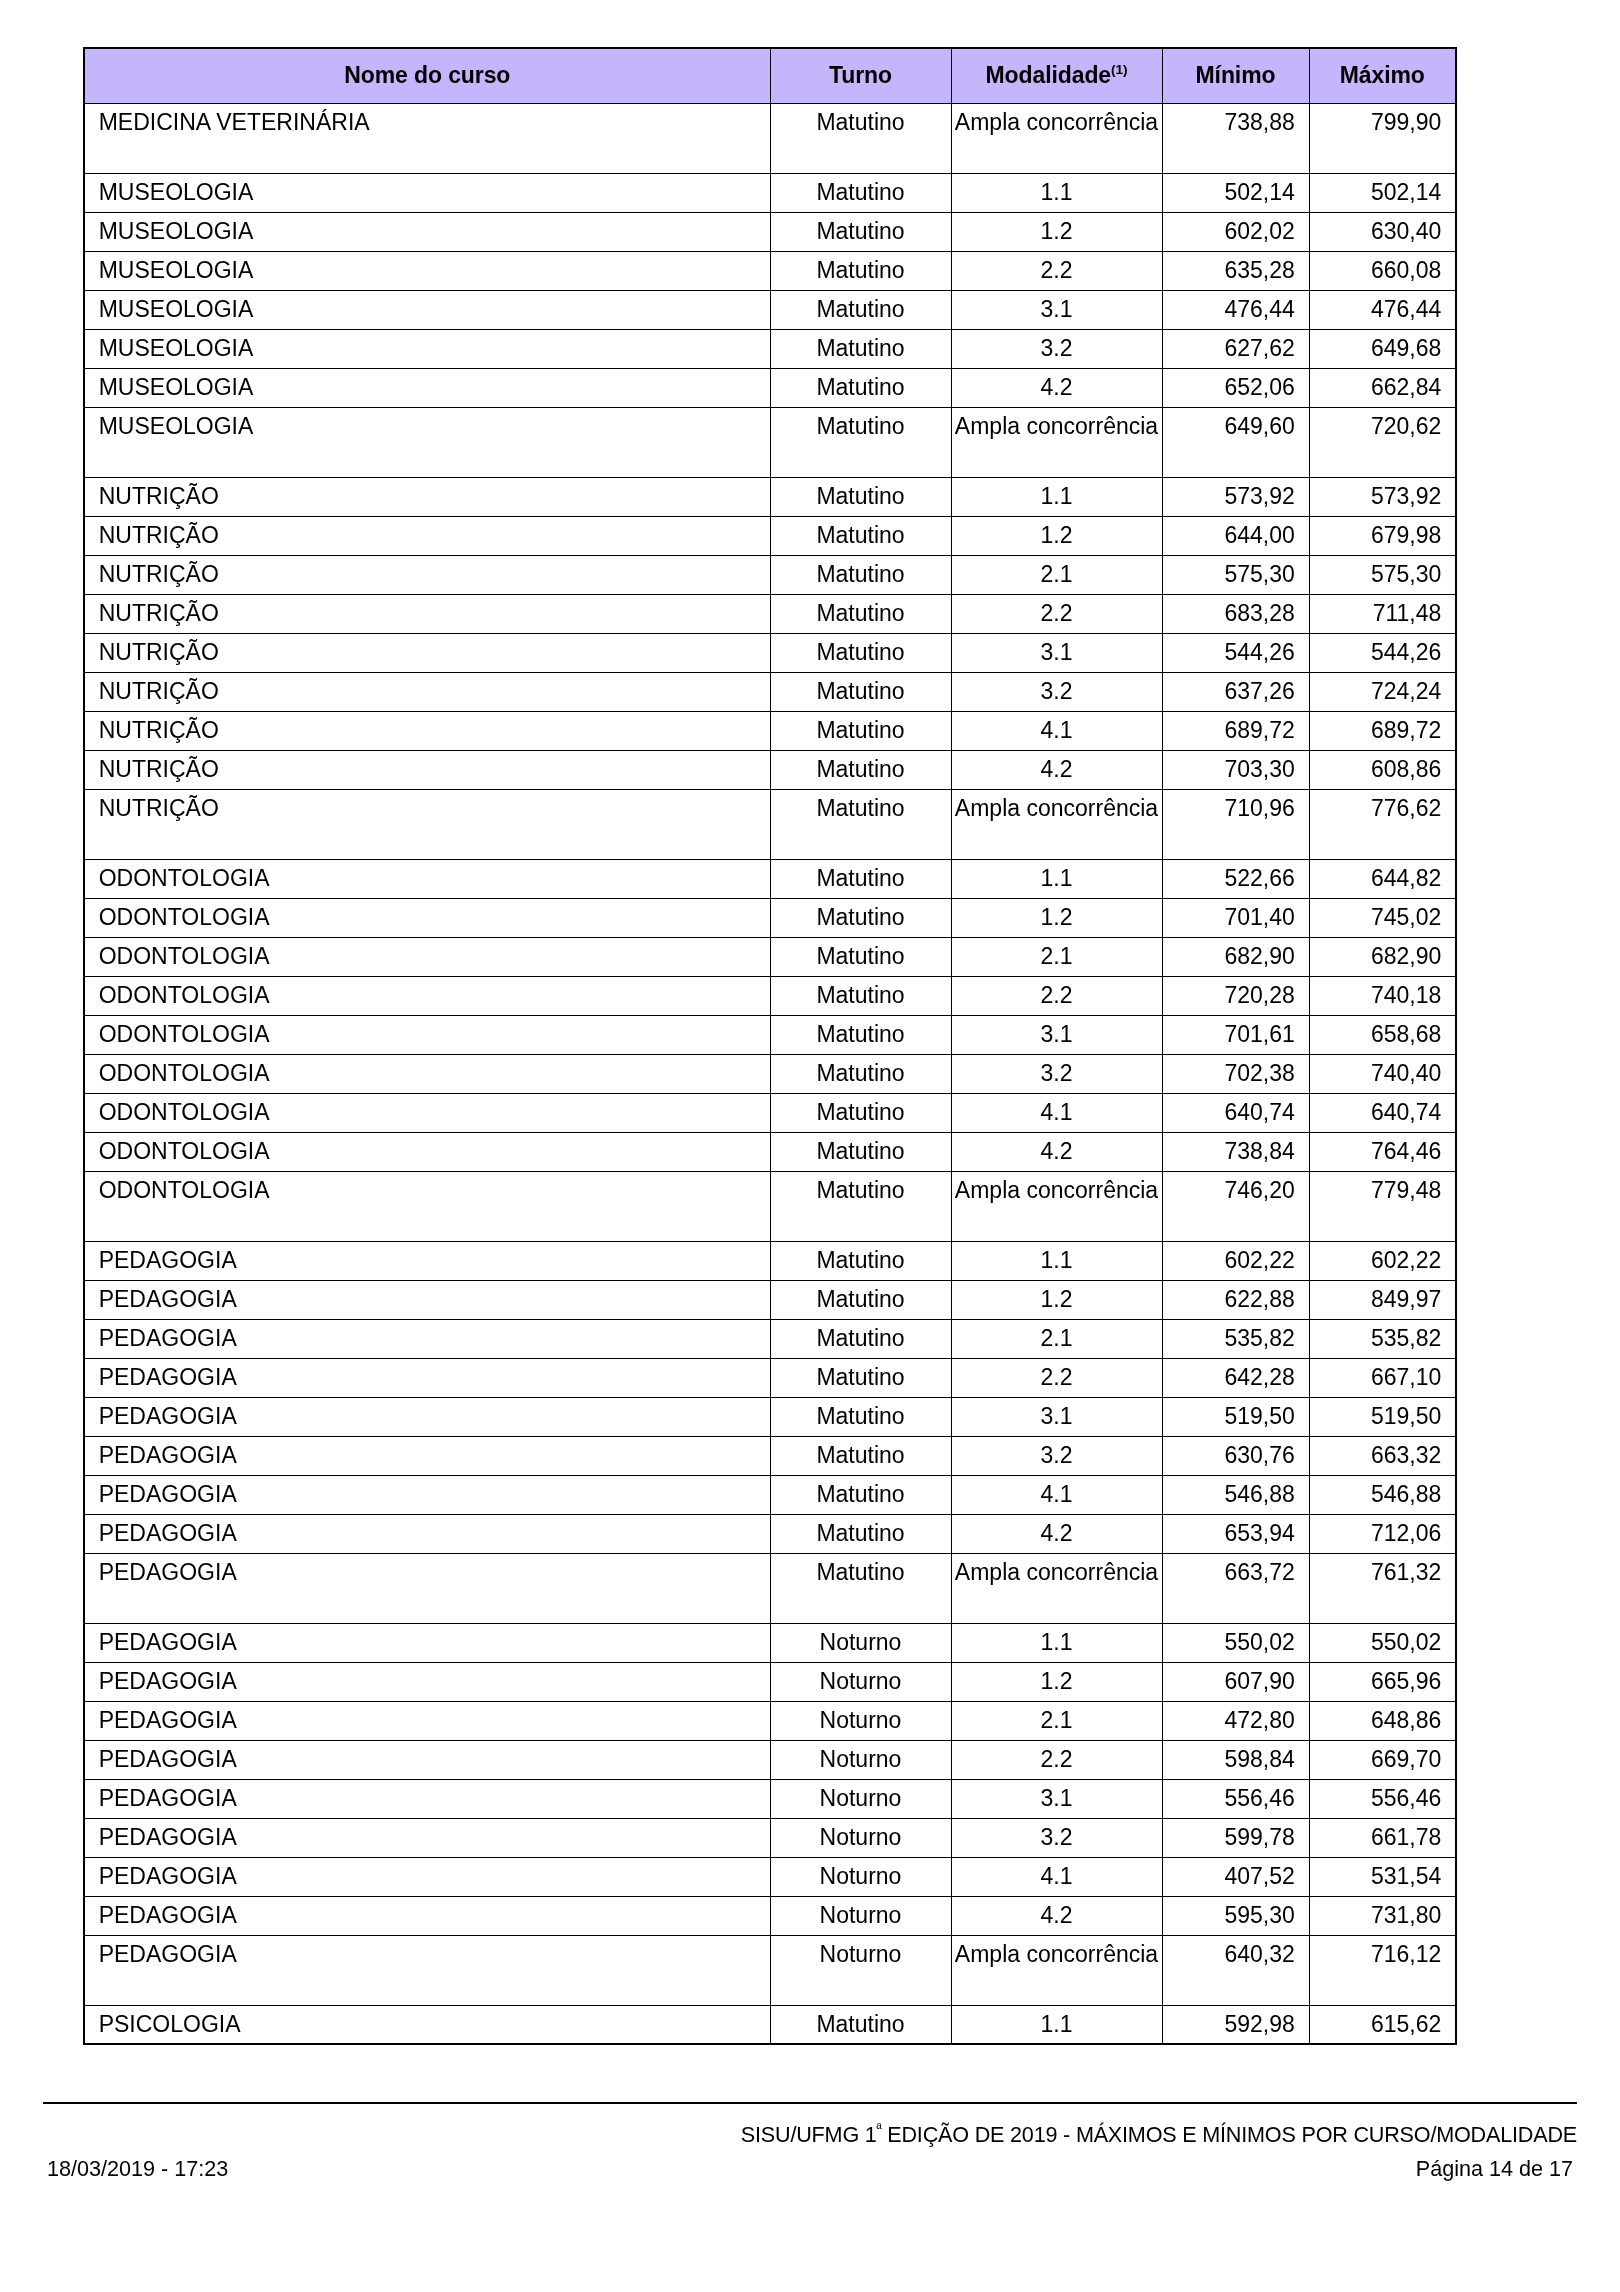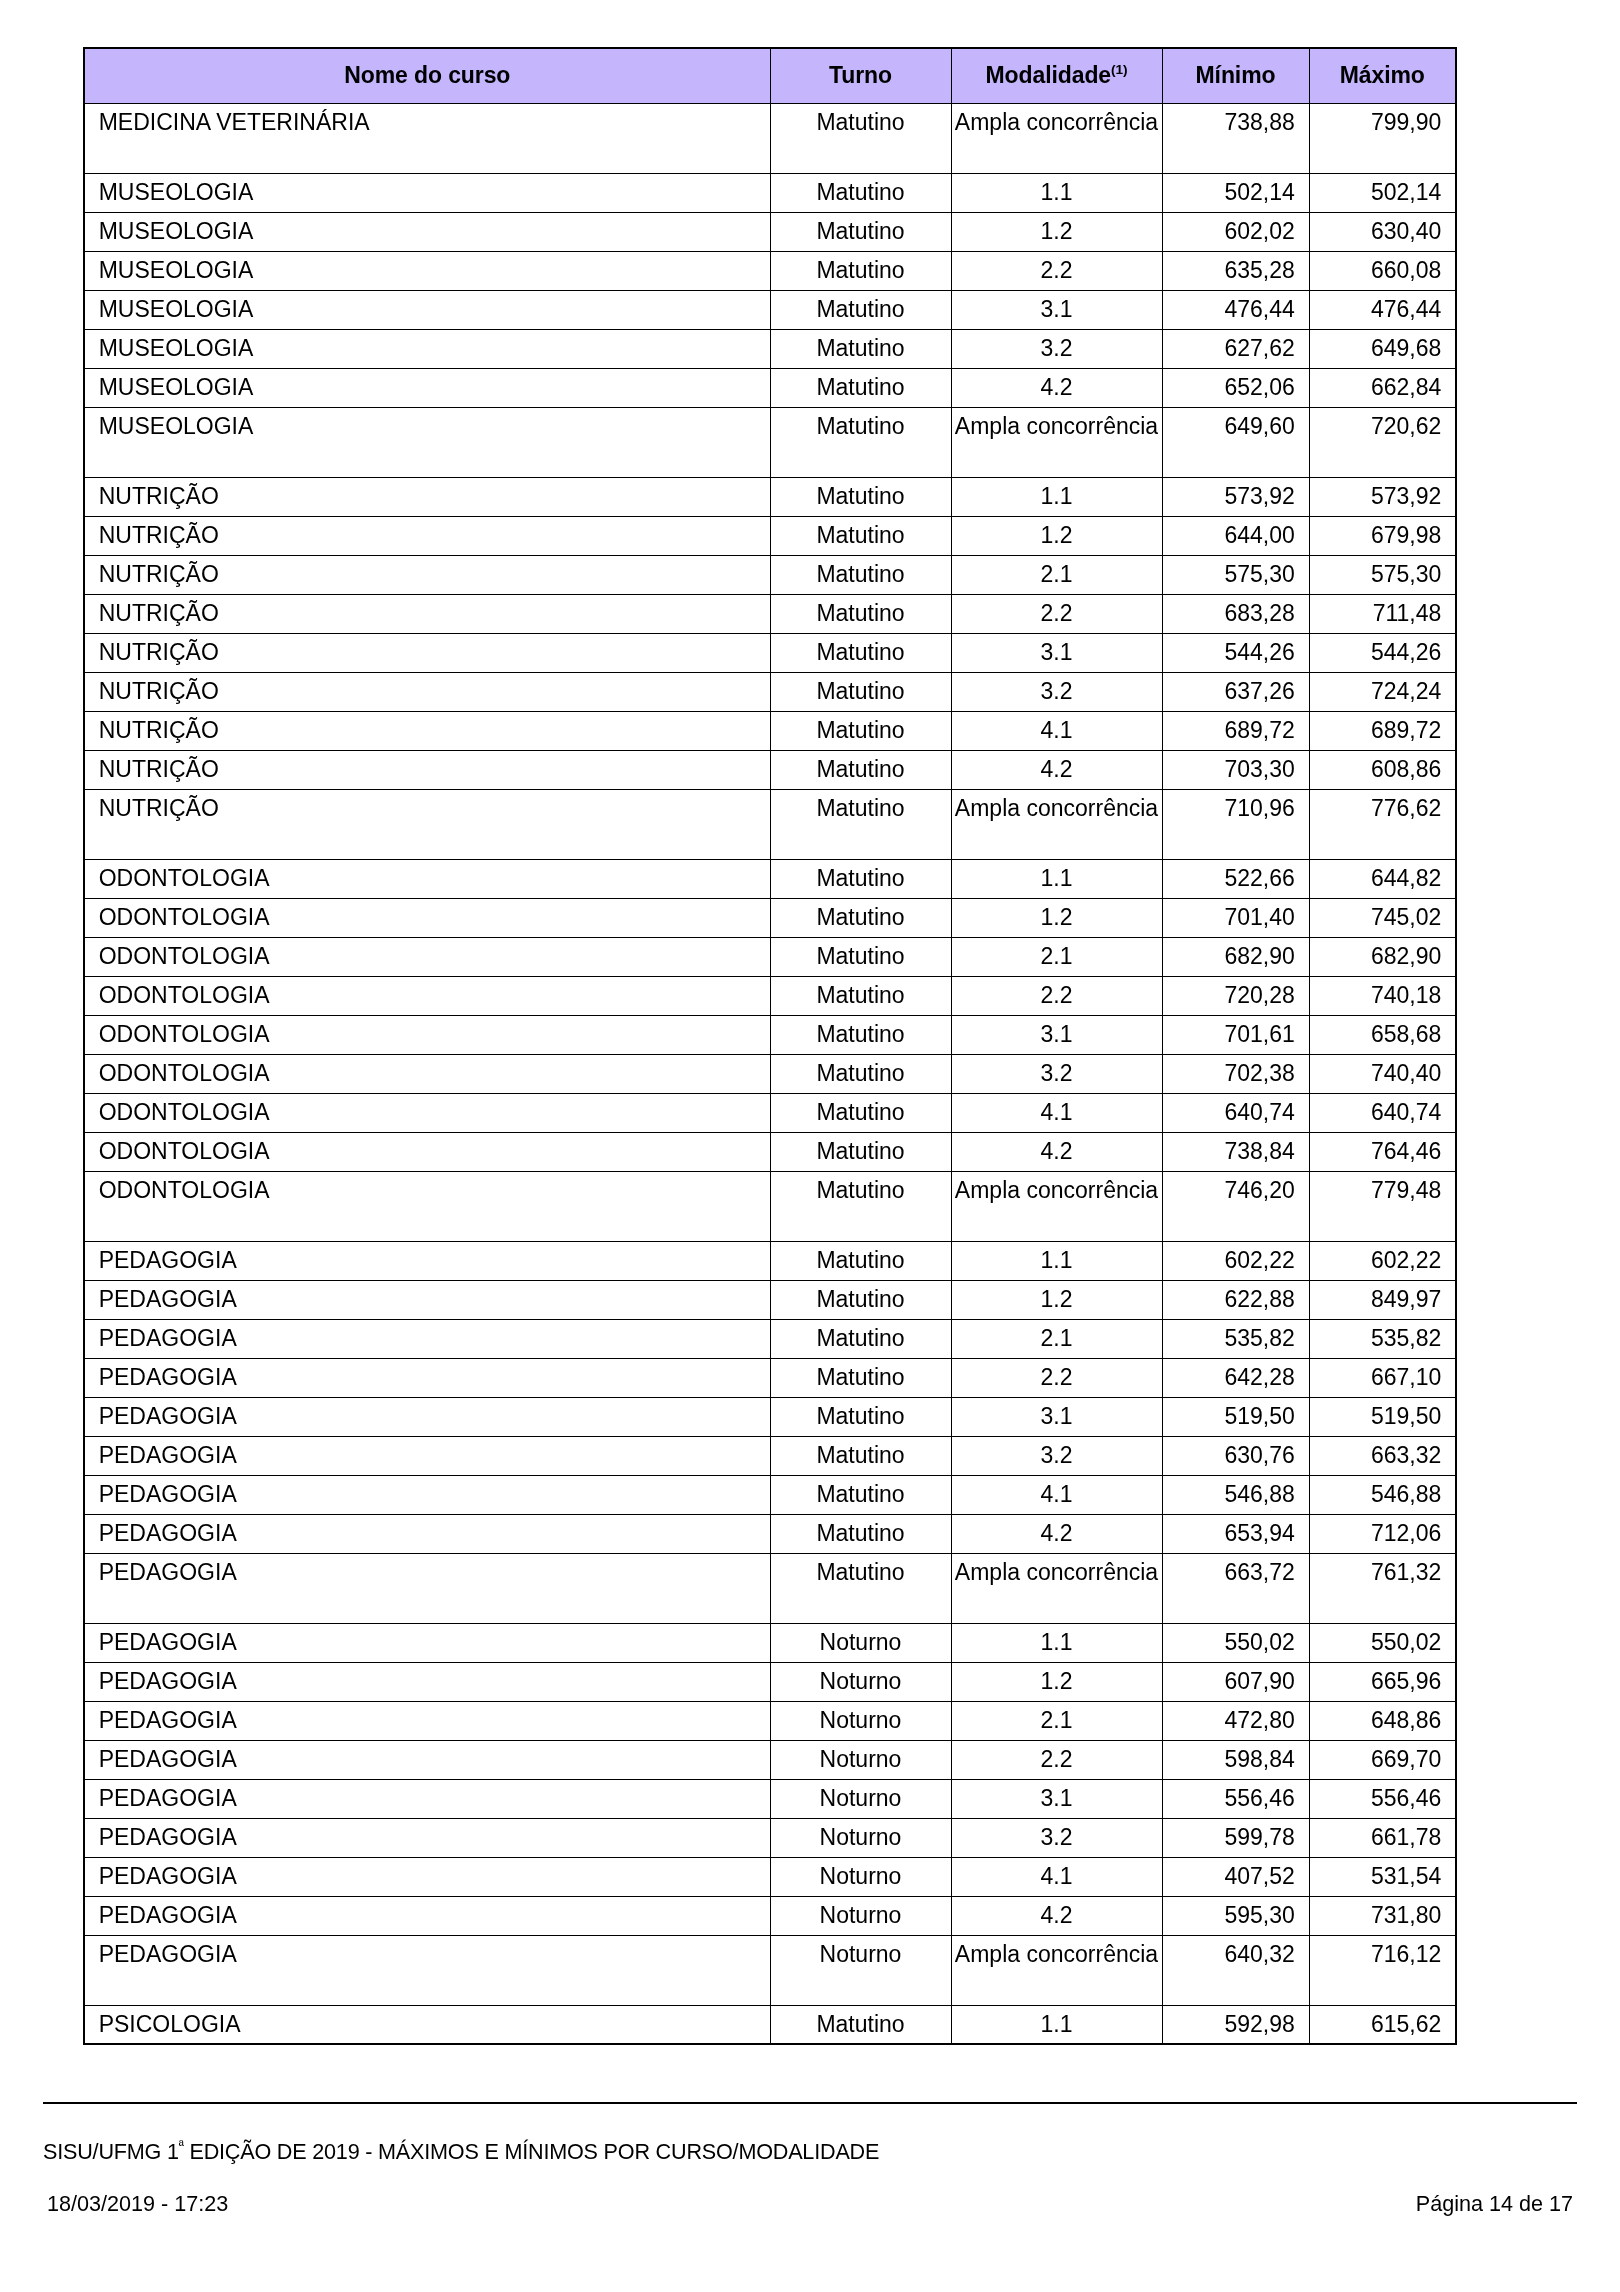--- a/index.html
+++ b/index.html
@@ -90,35 +90,35 @@
     right: 43px;
     bottom: 0;
     height: 191px;
   }
   .footer-rule {
     border-top: 2.9px solid #000000;
     width: 100%;
     margin: 0;
   }
   .footer-title {
-    text-align: left;
+    text-align: right;
     font-size: 21.6px;
-    margin-top: 35px;
+    margin-top: 18px;
     letter-spacing: -0.2px;
   }
   .footer-title sup {
     font-size: 13.7px;
     vertical-align: super;
   }
   .footer-row {
     display: flex;
     justify-content: space-between;
     align-items: baseline;
     font-size: 21.6px;
-    margin-top: 26px;
+    margin-top: 8px;
     padding: 0 3.9px;
   }
 </style>
 </head>
 <body>
 
 <div class="page">
 
   <table class="grades">
     <thead>

